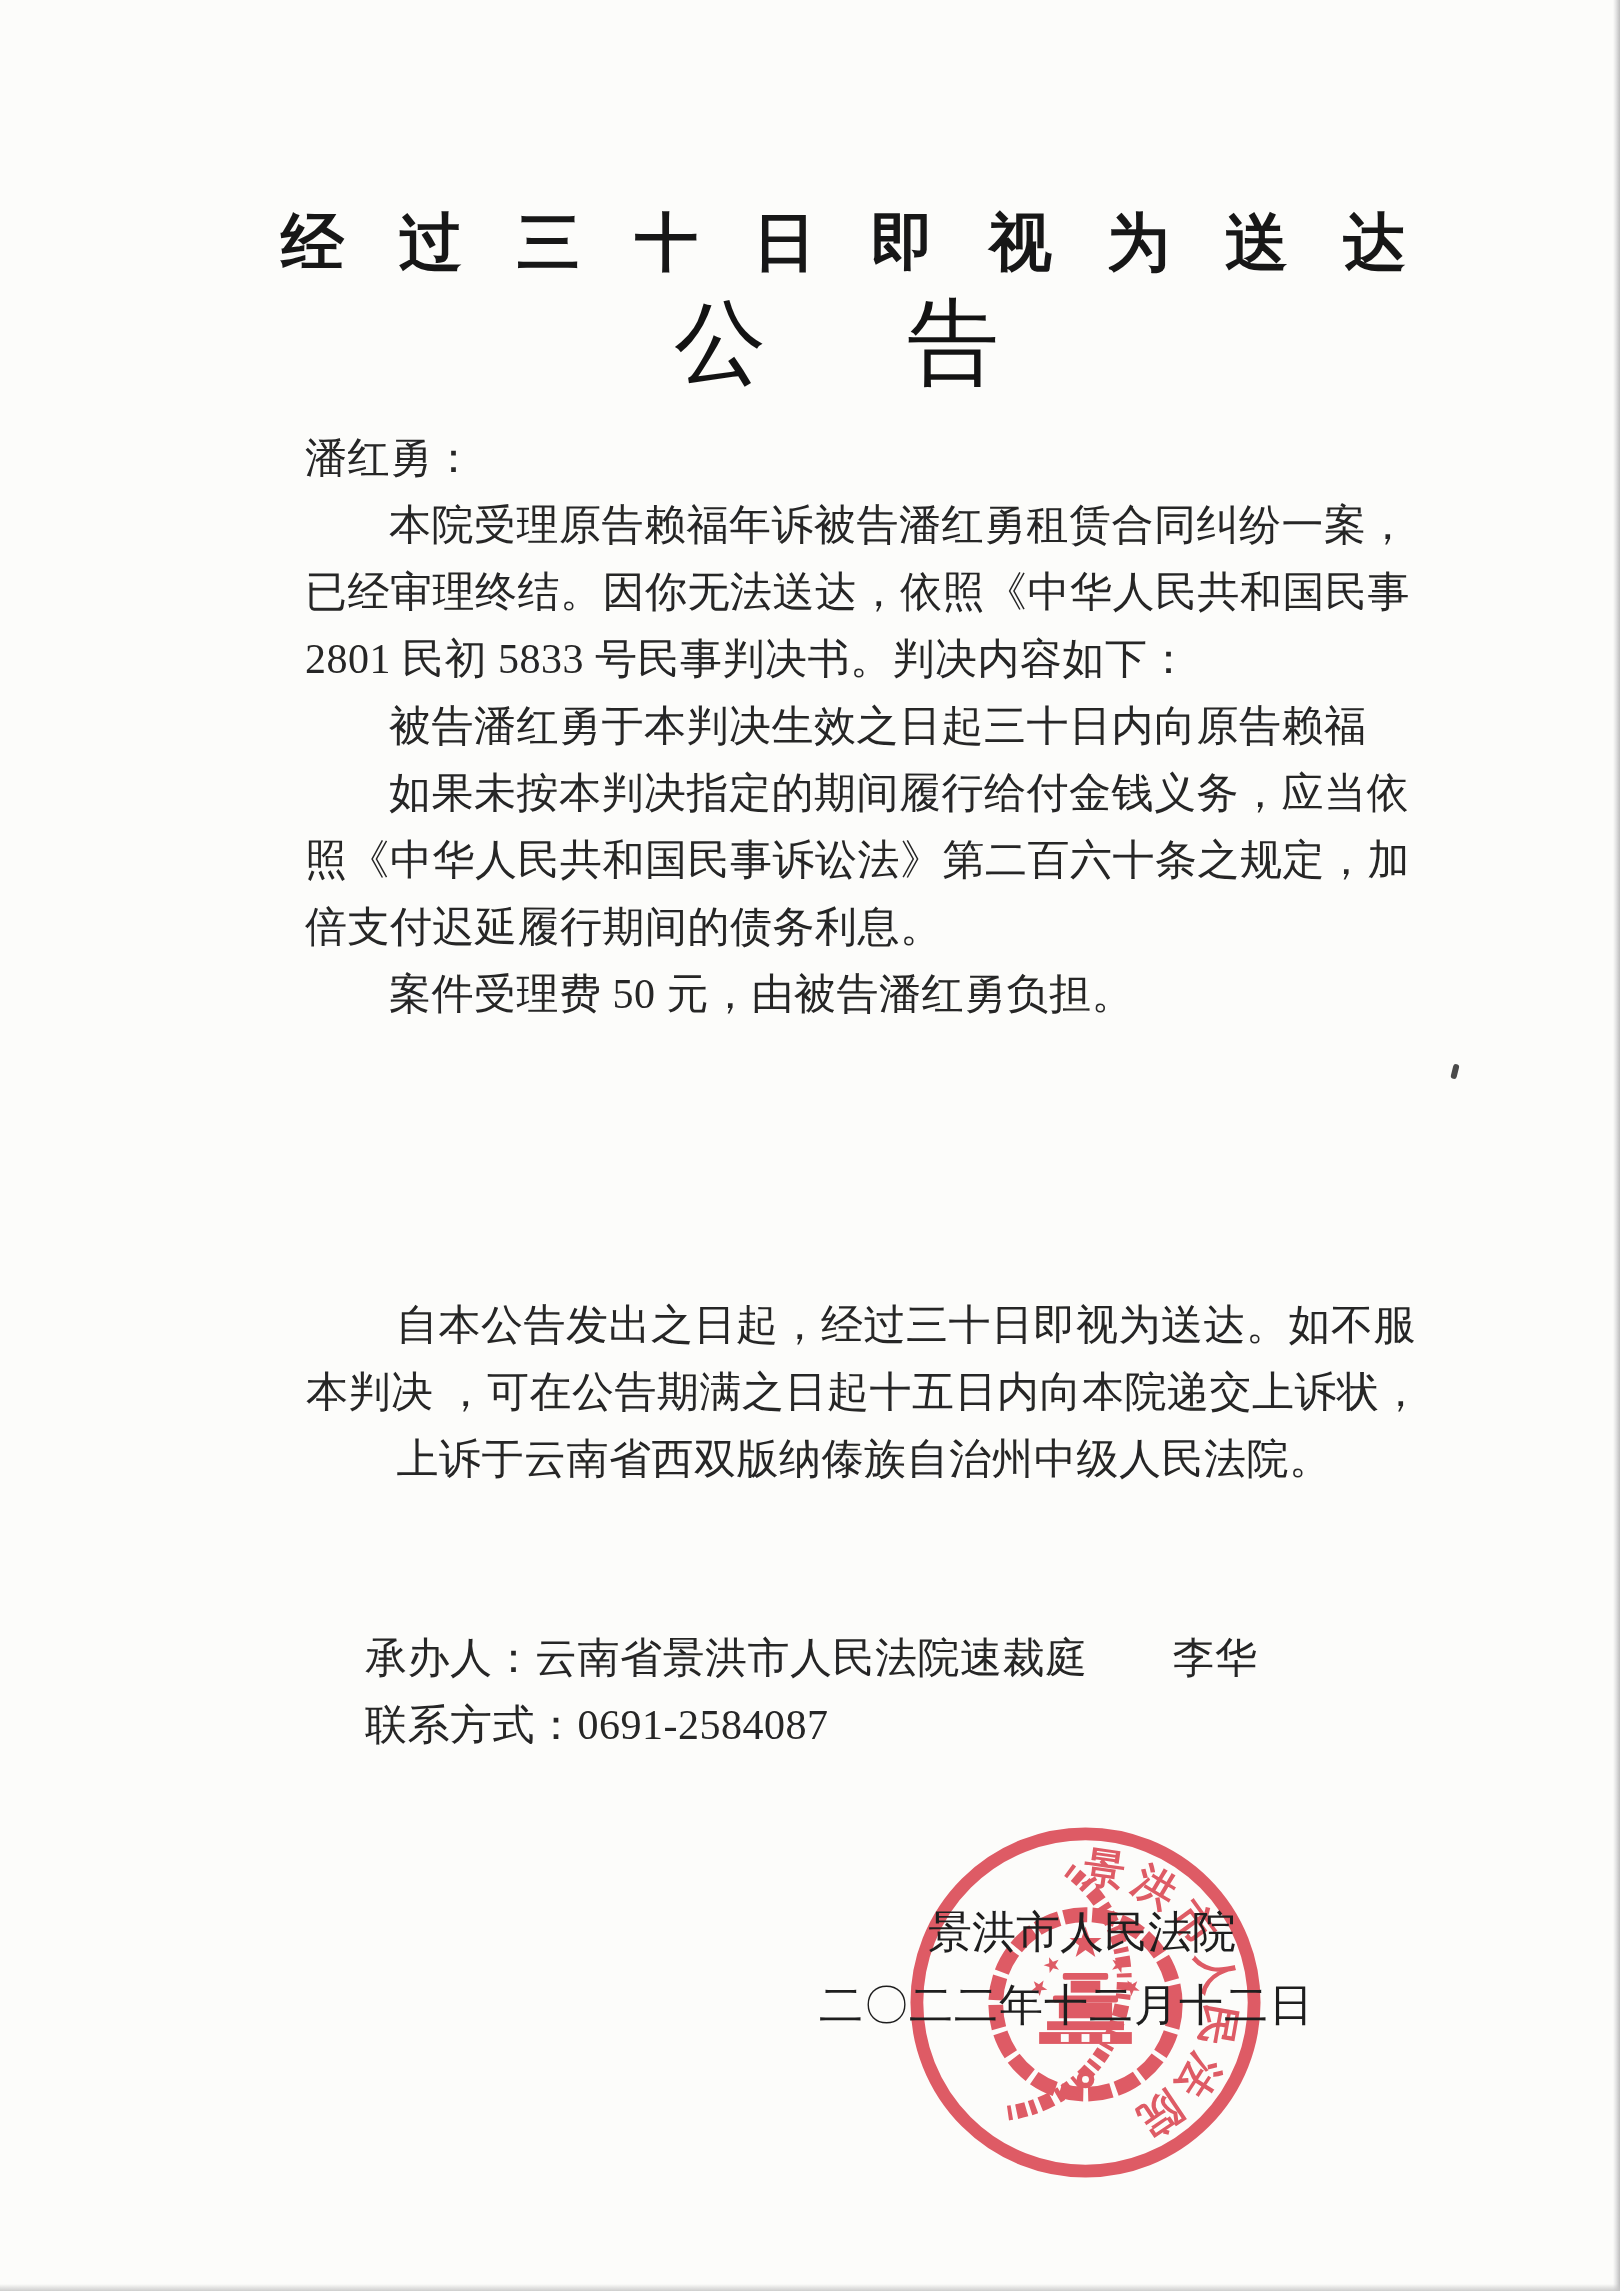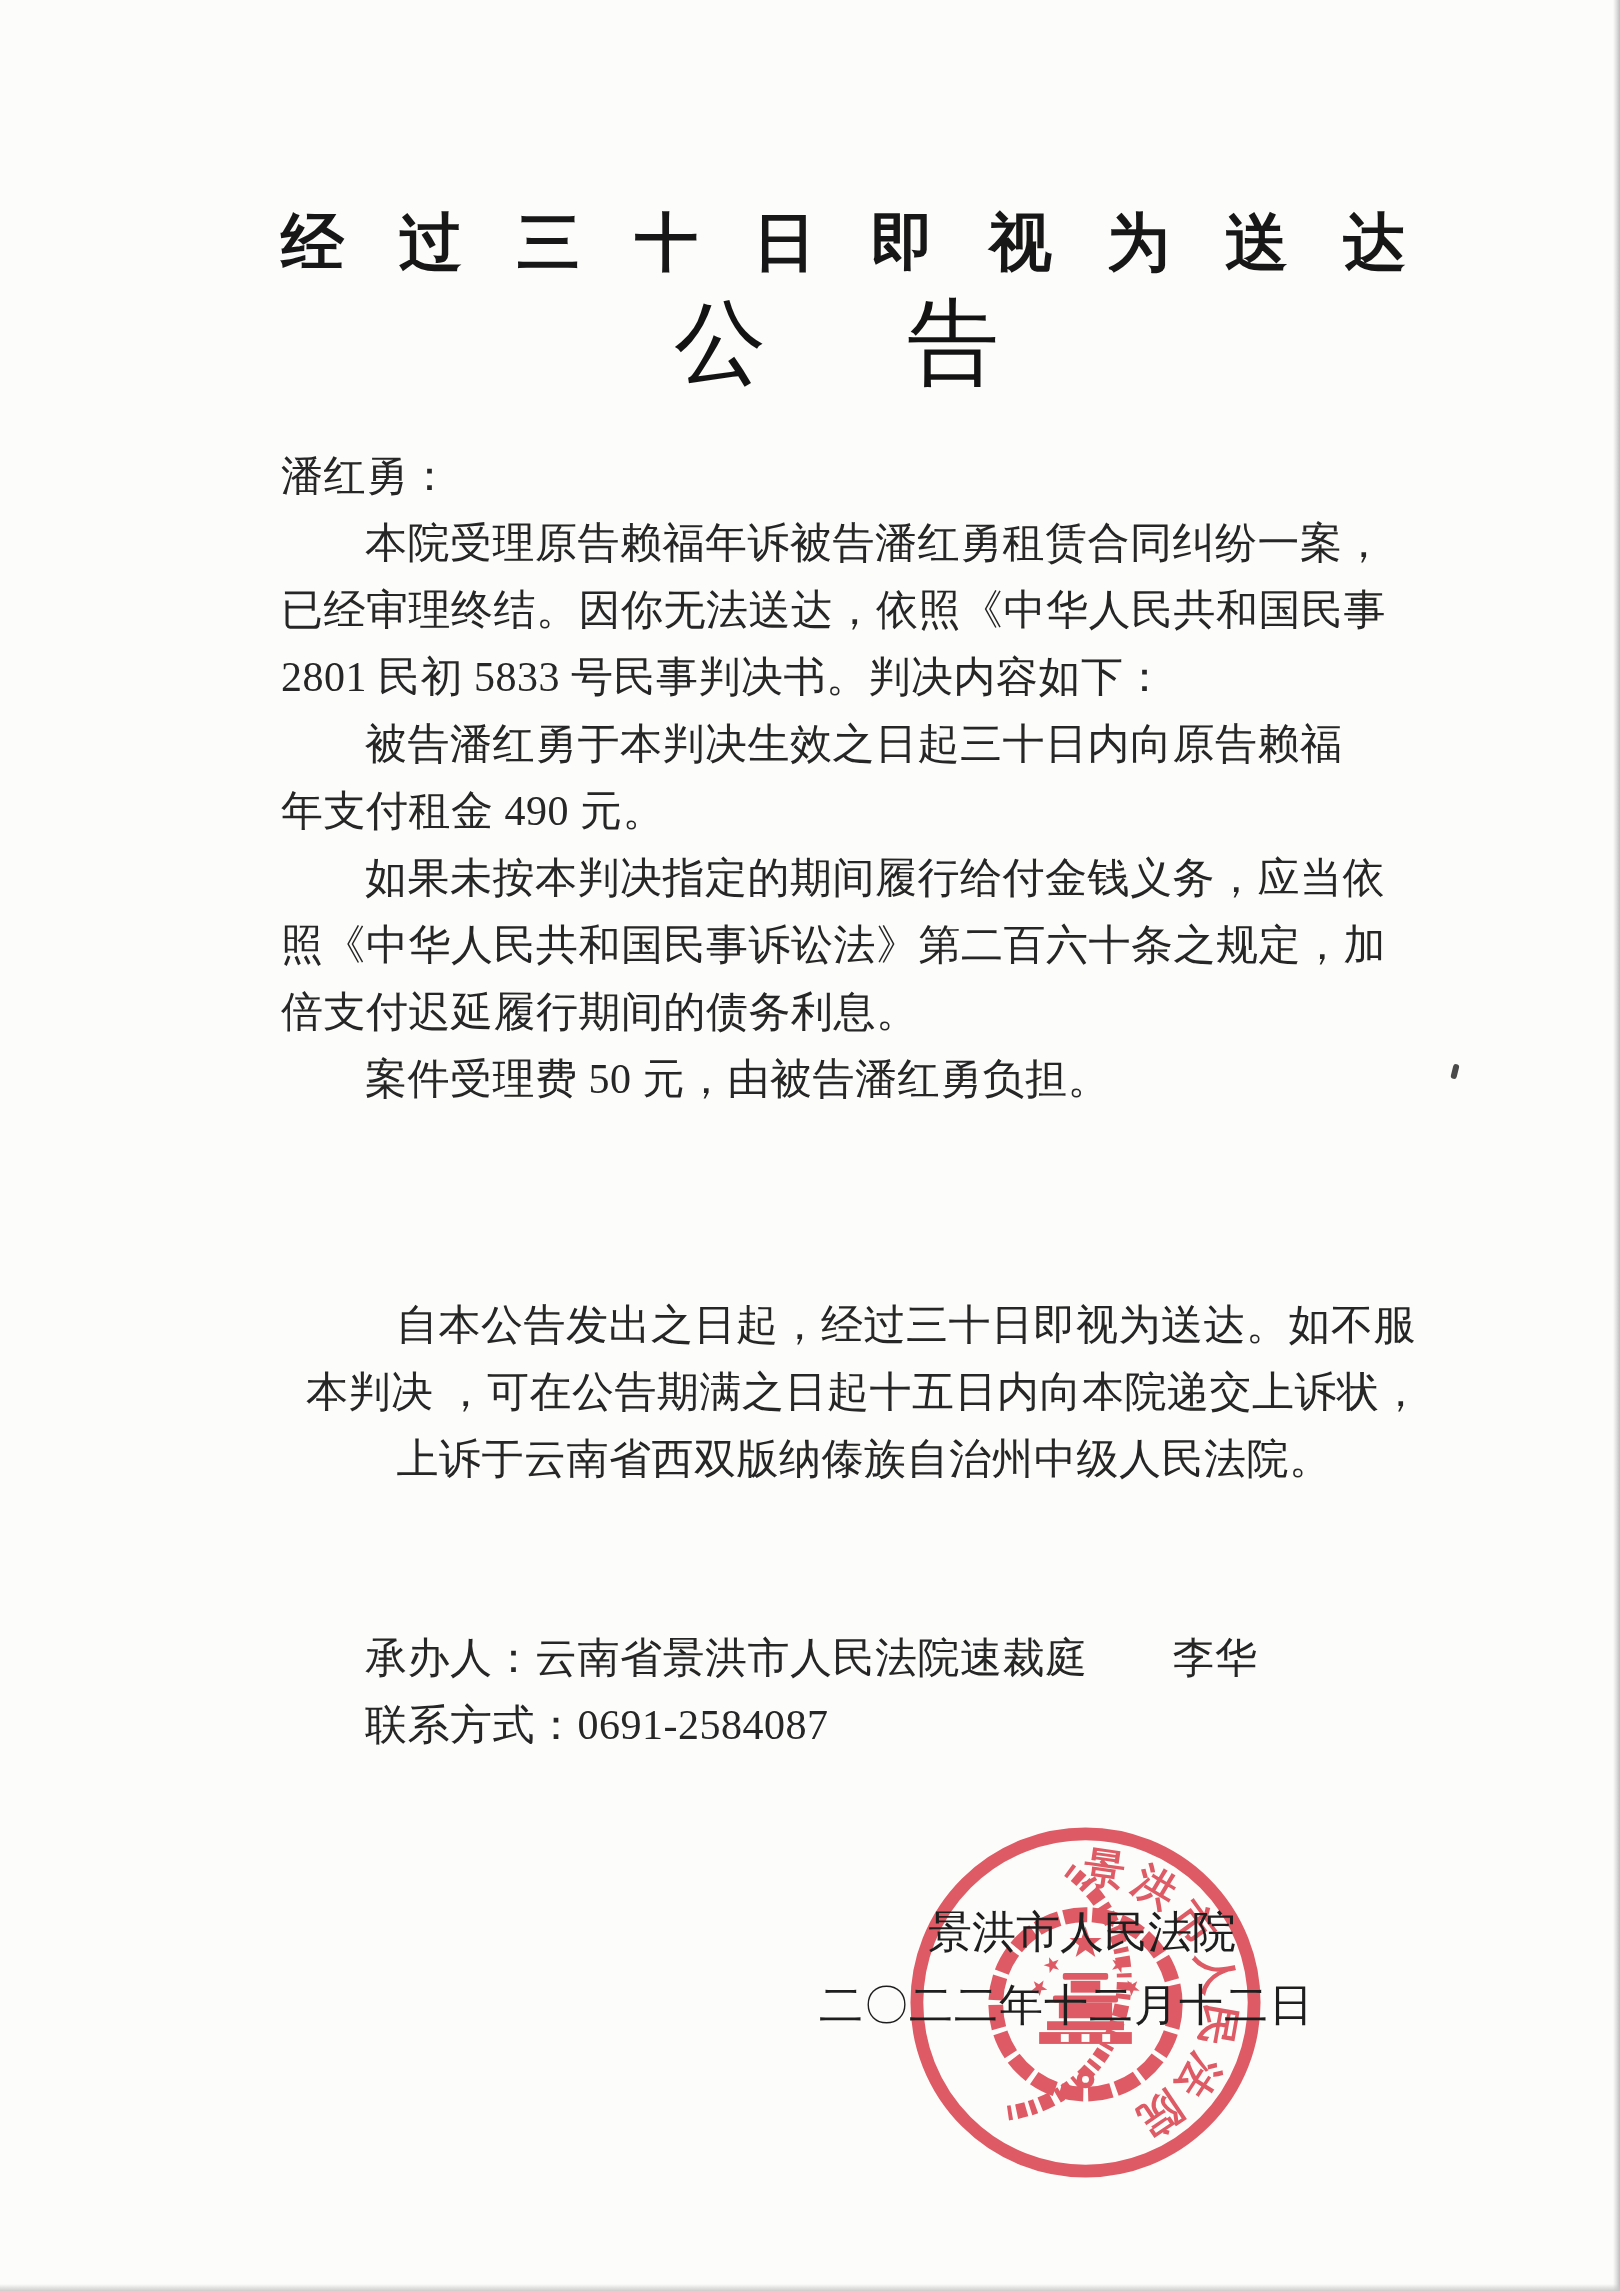--- a/index.html
+++ b/index.html
@@ -29,21 +29,21 @@
     font-size:92px;line-height:1.15;
     letter-spacing:24.5px;
     color:#131313;
     white-space:nowrap;
   }
   
   .textblock{
     position:absolute;left:281px;width:1166px;
     font-size:42px;
   }
-  .tb1{top:443px;}
+  .tb1{top:425px;margin-left:24px;}
   .tb2{top:1292px;text-align:center;}
   .tb3{top:1625px;}
   .line{
     height:67px;line-height:67px;
     white-space:pre;
     letter-spacing:0.5px;
   }
   .indent{padding-left:84px;}
   
   .stamp{
@@ -91,21 +91,20 @@
 
   <div class="court-title">经过三十日即视为送达</div>
   <div class="notice-title">公　告</div>
 
   <div class="textblock tb1">
     <div class="line">潘红勇：</div>
     <div class="line indent">本院受理原告赖福年诉被告潘红勇租赁合同纠纷一案，</div>
     <div class="line">已经审理终结。因你无法送达，依照《中华人民共和国民事</div>
     <div class="line">2801 民初 5833 号民事判决书。判决内容如下：</div>
     <div class="line indent">被告潘红勇于本判决生效之日起三十日内向原告赖福</div>
-    <div class="line">年支付租金 490 元。</div>
     <div class="line indent">如果未按本判决指定的期间履行给付金钱义务，应当依</div>
     <div class="line">照《中华人民共和国民事诉讼法》第二百六十条之规定，加</div>
     <div class="line">倍支付迟延履行期间的债务利息。</div>
     <div class="line indent">案件受理费 50 元，由被告潘红勇负担。</div>
   </div>
 
   <div class="textblock tb2">
     <div class="line indent">自本公告发出之日起，经过三十日即视为送达。如不服</div>
     <div class="line">本判决 ，可在公告期满之日起十五日内向本院递交上诉状，</div>
     <div class="line">上诉于云南省西双版纳傣族自治州中级人民法院。</div>

